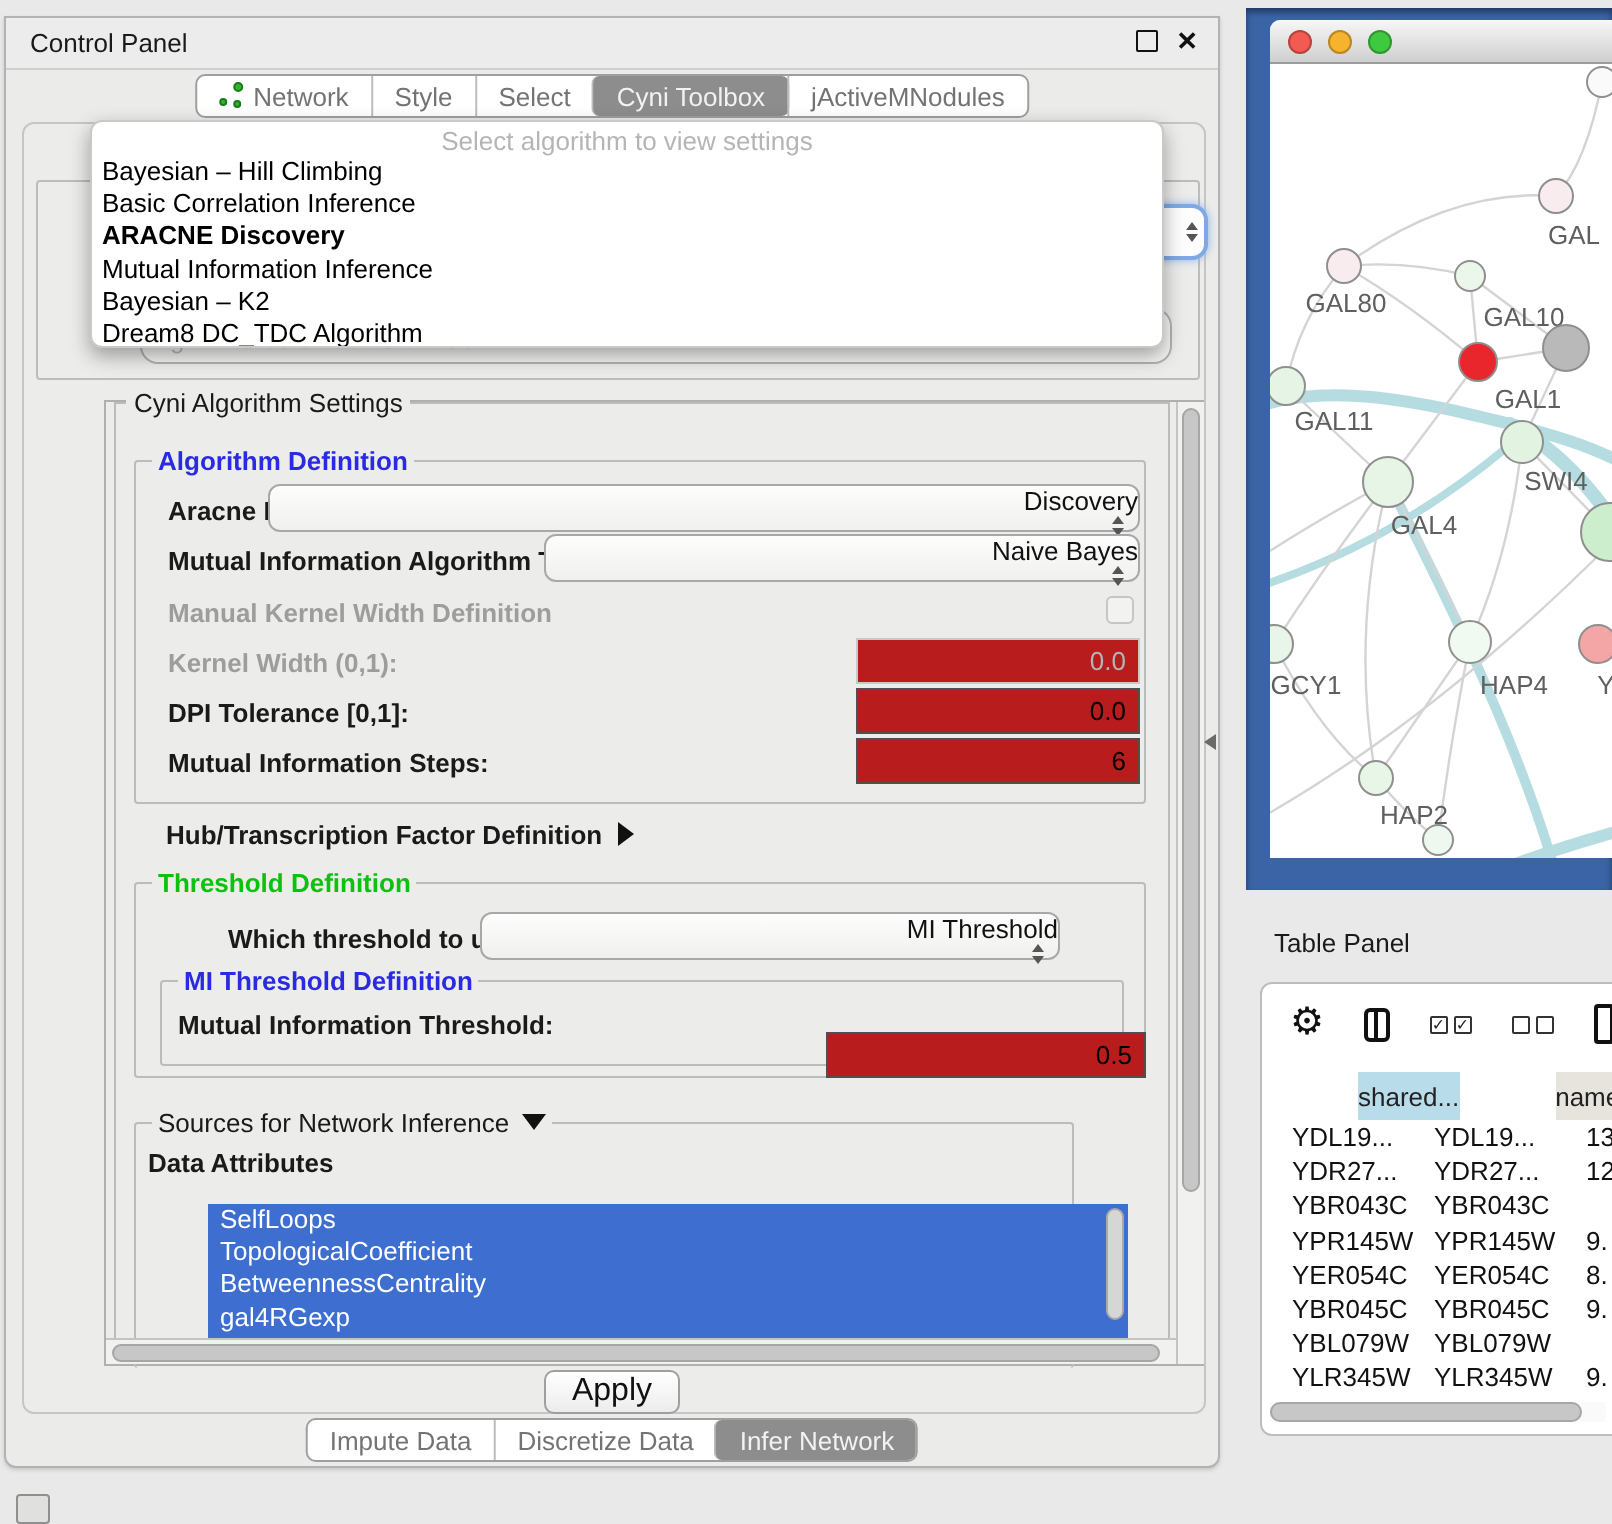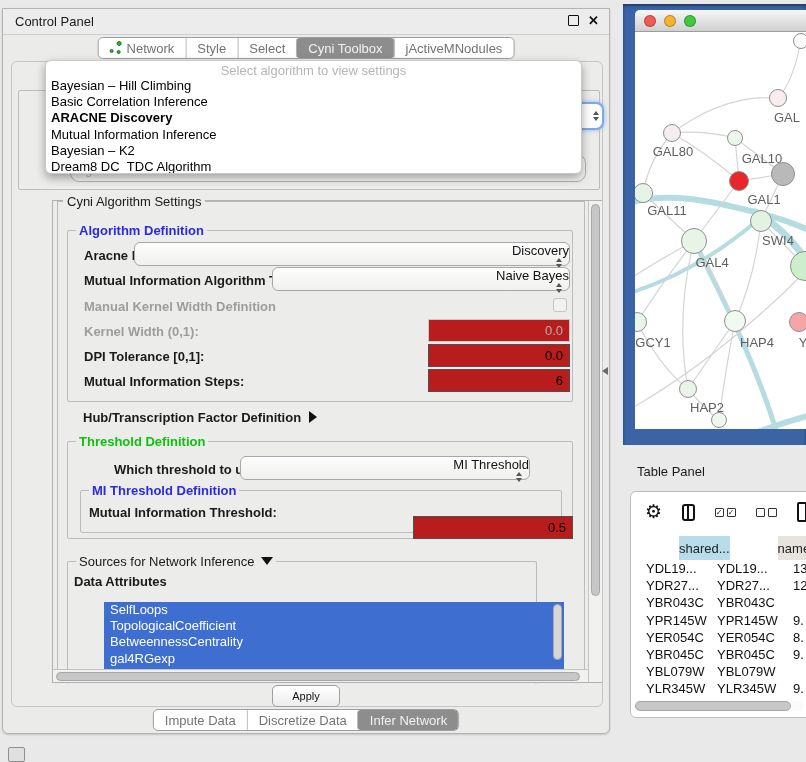--- a/index.html
+++ b/index.html
@@ -74,21 +74,21 @@
 
   #attr-list { left:36px; top:40px; width:460px; height:68px; background:#3d6ed0; overflow:hidden; position:absolute; }
   .attr-item { color:#fff; font-size:13px; height:16.2px; line-height:16.2px; padding-left:6px; white-space:nowrap; }
   #attr-scrollbar { position:absolute; right:2px; top:2px; width:9px; height:56px; background:#d6d6d6; border:1px solid #a9a9a9; border-radius:5px; }
 
   
   .sb-track-v { background:#f1f1ef; border-left:1px solid #c4c4c4; }
   .sb-thumb { background:#c7c7c7; border:1px solid #a6a6a6; border-radius:6px; }
 
   .btn { background:linear-gradient(#ffffff,#ececec); border:1px solid #9f9f9f; border-radius:5px;
-         font-size:11px; color:#111; display:flex; align-items:center; justify-content:center; }
+         font-size:16px; color:#111; display:flex; align-items:center; justify-content:center; }
 
   .arrow-right { display:inline-block; width:0; height:0; border-top:6px solid transparent; border-bottom:6px solid transparent; border-left:8px solid #111; margin-left:8px; vertical-align:-1px; }
   .arrow-down { display:inline-block; width:0; height:0; border-left:6px solid transparent; border-right:6px solid transparent; border-top:8px solid #111; margin-left:6px; vertical-align:1px; }
 
   
   .net-icon { width:13px; height:14px; position:relative; display:inline-block; }
   .net-icon i { position:absolute; border-radius:50%; background:#2db52d; border:1px solid #1a7a1a; }
 
   
   #splitter-arrow { left:602px; top:367px; width:0; height:0; border-top:4px solid transparent; border-bottom:4px solid transparent; border-right:6px solid #6a6a6a; }

